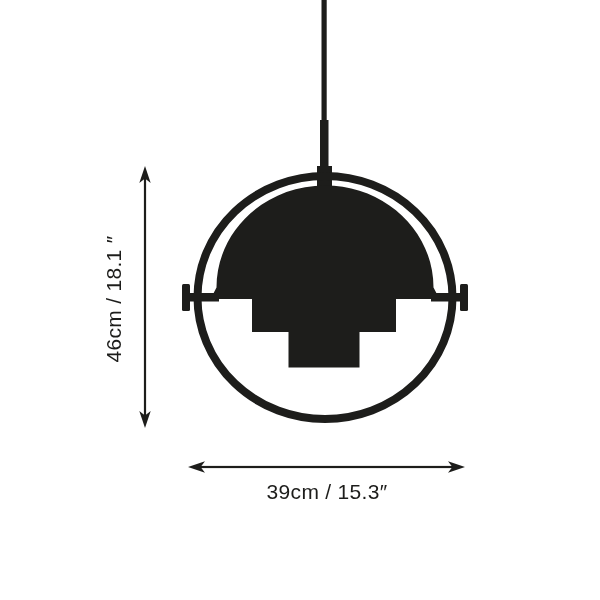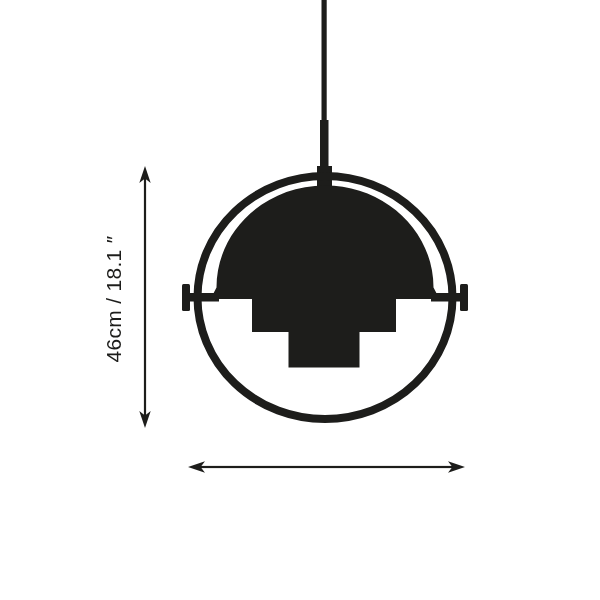--- a/index.html
+++ b/index.html
@@ -88,14 +88,15 @@
       <g>
         <rect x="200" y="465.9" width="253" height="2.2"></rect>
         <path d="M188,467 L205,461.3 L200.6,467 L205,472.7 Z"></path>
         <path d="M465,467 L448,461.3 L452.4,467 L448,472.7 Z"></path>
       </g>
     </g>
   </svg>
 
   <div id="height-label" class="dim-label">46cm / 18.1 ″</div>
 
+  <div id="width-label" class="dim-label">39cm / 15.3″</div>
 
 </div>
 
 </body></html>

